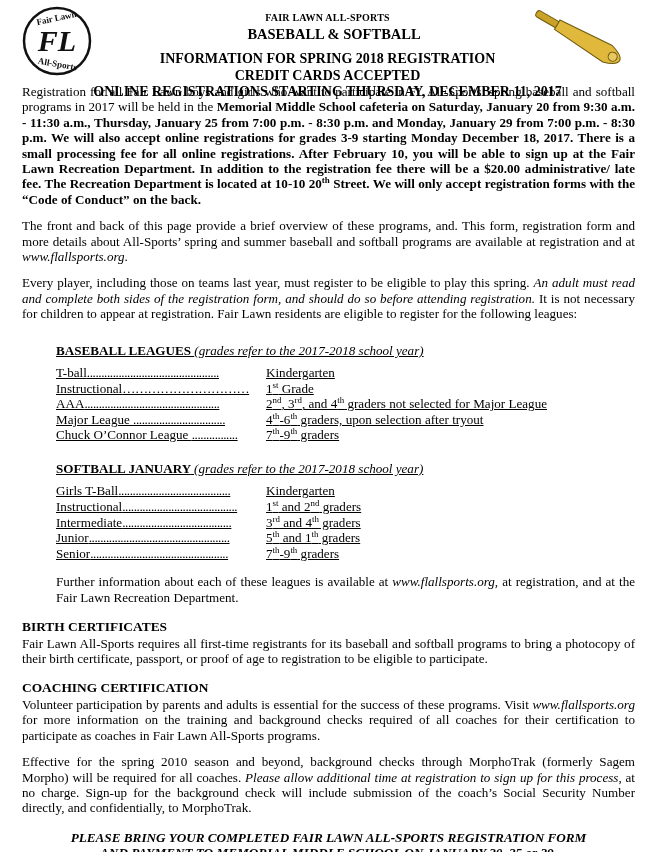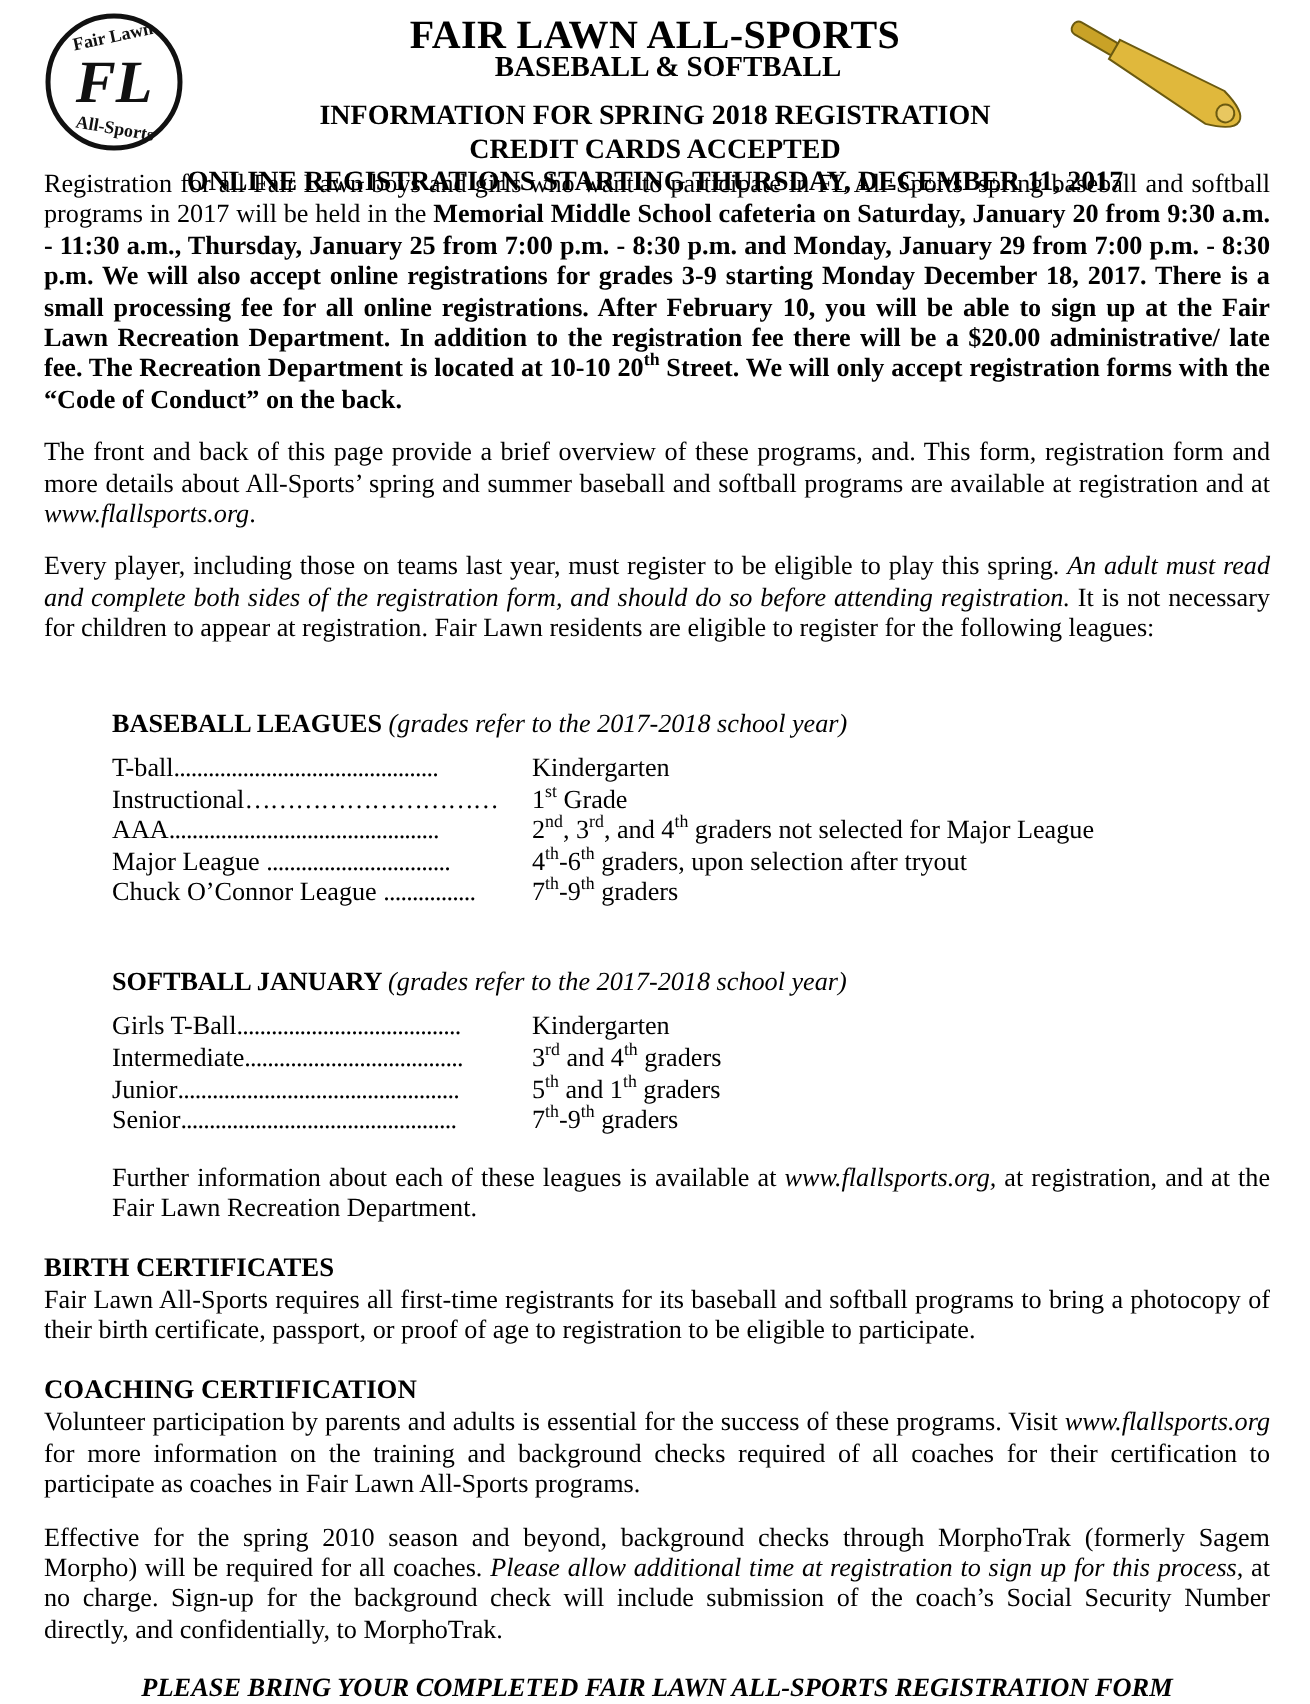--- a/index.html
+++ b/index.html
@@ -48,21 +48,21 @@
 
   .title-block {
     position: absolute;
     left: 0;
     right: 0;
     top: 10px;
     text-align: center;
   }
   .title-line1 {
     font-weight: bold;
-    font-size: 20px;
+    font-size: 10px;
     line-height: 16px;
     letter-spacing: 0.2px;
   }
   .title-line2 {
     font-weight: bold;
     font-size: 14.5px;
     line-height: 16px;
     margin-left: 13px;
   }
   .subtitle {
@@ -82,22 +82,23 @@
   p.para {
     margin: 0 0 11px 0;
   }
   .b { font-weight: bold; }
   .i { font-style: italic; }
   .bu { font-weight: bold; }
   sup { font-size: 0.68em; vertical-align: super; line-height: 0; }
 
   
   .league-block {
-    margin: 11px 0 4px 0;
+    margin: 0 0 4px 0;
     padding-left: 34px;
+    text-decoration: underline;
   }
   .league-head {
     font-weight: bold;
     font-size: 13.1px;
     margin-bottom: 7px;
   }
   .league-head .note {
     font-weight: normal;
     font-style: italic;
   }
@@ -228,20 +229,24 @@
 
     <div class="league-block">
       <div class="league-head"><span>SOFTBALL JANUARY</span> <span class="note">(grades refer to the 2017-2018 school year)</span></div>
       <table class="league-table">
         <tbody>
           <tr>
             <td class="lg-name"><span>Girls T-Ball</span><span class="dots">.......................................</span></td>
             <td class="lg-val"><span>Kindergarten</span></td>
           </tr>
           <tr>
+            <td class="lg-name"><span>Instructional</span><span class="dots">........................................</span></td>
+            <td class="lg-val"><span>1</span><sup>st</sup><span> and 2</span><sup>nd</sup><span> graders</span></td>
+          </tr>
+          <tr>
             <td class="lg-name"><span>Intermediate</span><span class="dots">......................................</span></td>
             <td class="lg-val"><span>3</span><sup>rd</sup><span> and 4</span><sup>th</sup><span> graders</span></td>
           </tr>
           <tr>
             <td class="lg-name"><span>Junior</span><span class="dots">.................................................</span></td>
             <td class="lg-val"><span>5</span><sup>th</sup><span> and 1</span><sup>th</sup><span> graders</span></td>
           </tr>
           <tr>
             <td class="lg-name"><span>Senior</span><span class="dots">................................................</span></td>
             <td class="lg-val"><span>7</span><sup>th</sup><span>-9</span><sup>th</sup><span> graders</span></td>

